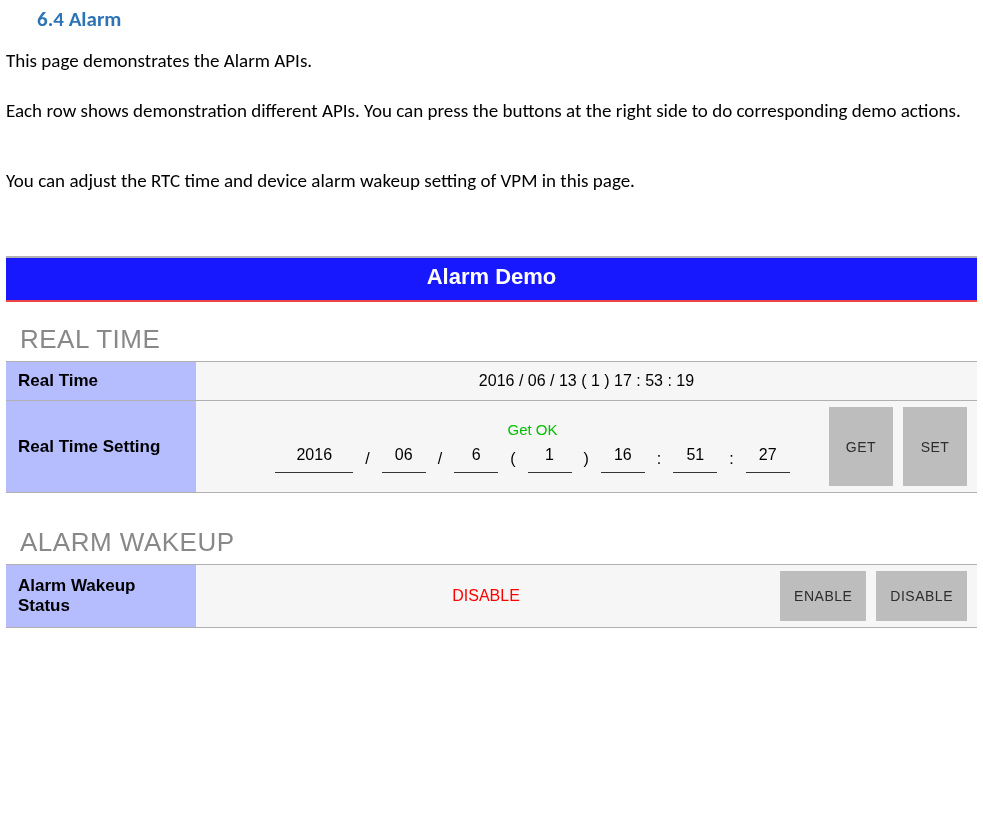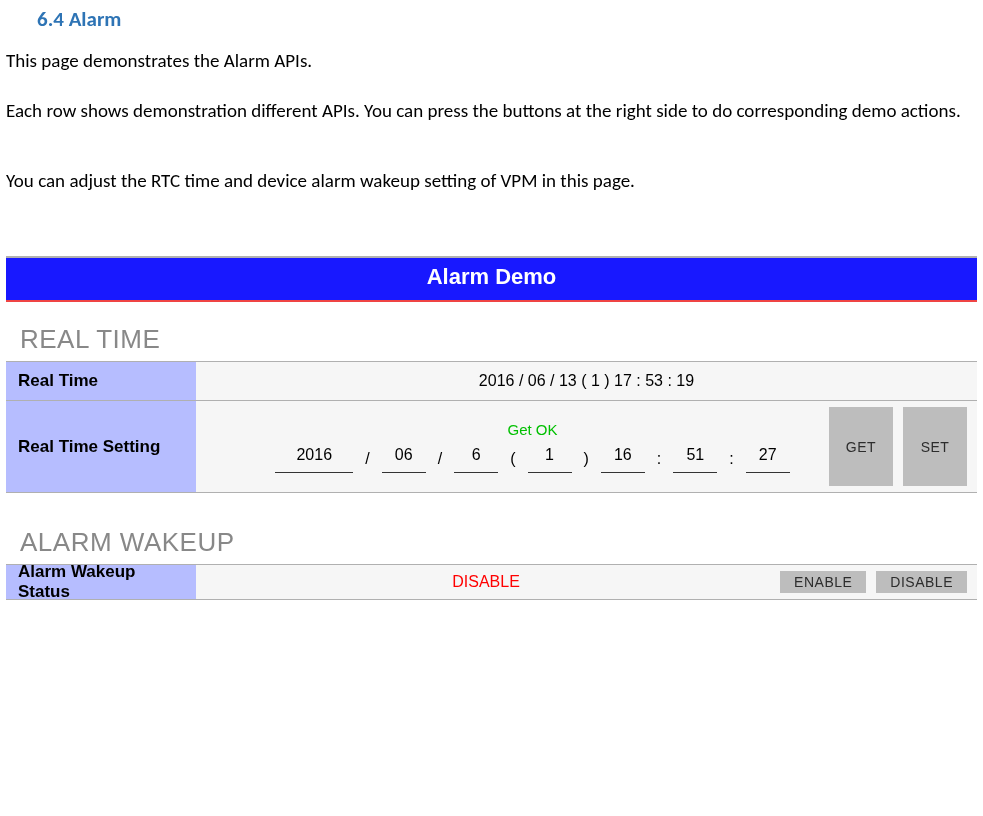--- a/index.html
+++ b/index.html
@@ -77,21 +77,21 @@
       font-size: 15px;
     }
     .row-actions {
       display: flex;
       gap: 10px;
       align-items: stretch;
       padding: 6px 10px 6px 4px;
     }
     .row1 { height: 40px; }
     .row2 { height: 92px; }
-    .row3 { height: 36px; }
+    .row3 { height: 64px; }
     .btn-gray {
       background: #bdbdbd;
       color: #2d2d2d;
       font-size: 14px;
       display: flex;
       align-items: center;
       justify-content: center;
       padding: 0 14px;
       min-width: 64px;
       letter-spacing: 0.5px;

